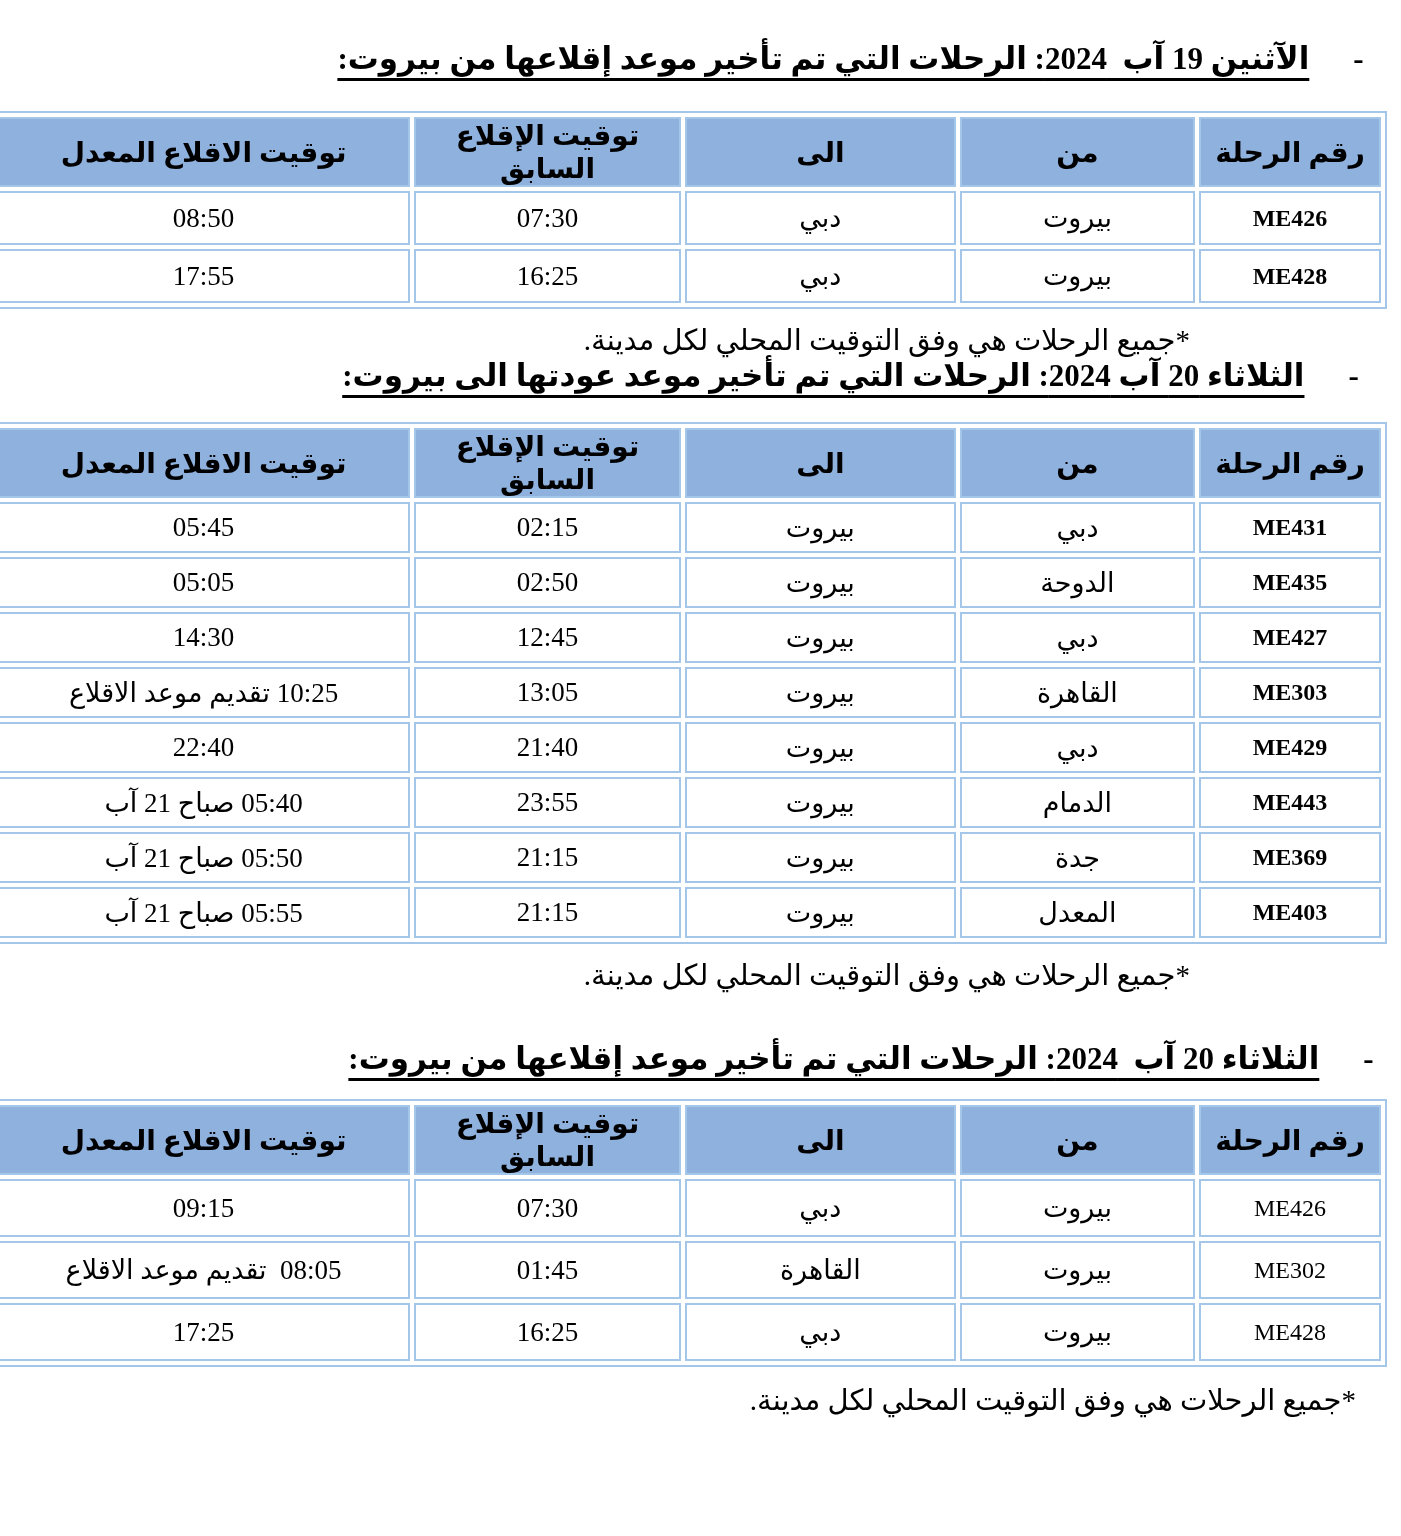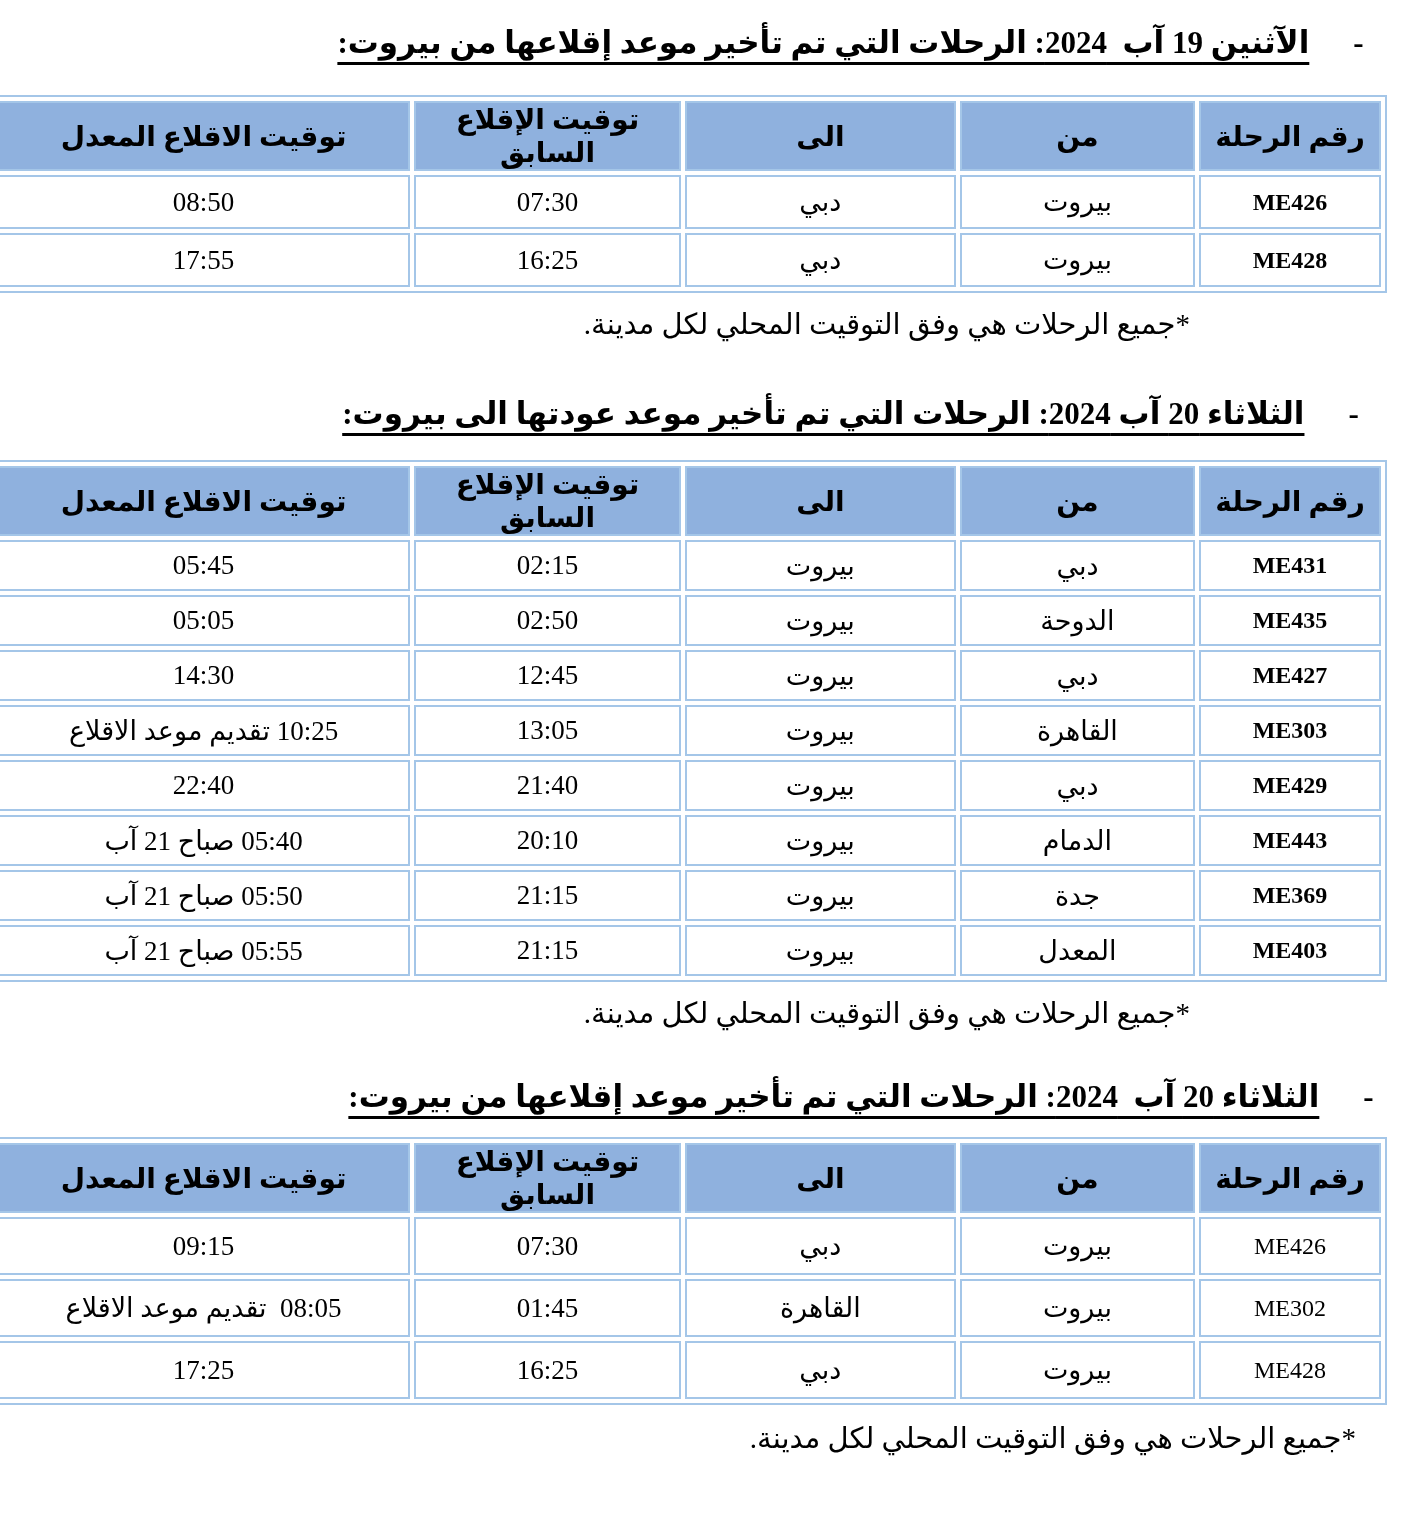--- a/index.html
+++ b/index.html
@@ -14,21 +14,21 @@
     font-family:"Liberation Serif","DejaVu Serif","DejaVu Sans",serif;
     color:var(--text);
   }
   .page{
     width:1401px;
     height:1536px;
     overflow:hidden;
     position:relative;
     background:var(--page-bg);
     direction:rtl;
-    padding-top:24px;
+    padding-top:40px;
   }
   
   .heading{
     direction:rtl;
     text-align:center;
     padding-left:300px;
     font-weight:bold;
     font-size:31px;
     white-space:nowrap;
   }
@@ -36,21 +36,21 @@
     display:inline-block;
     margin-left:44px;
     font-weight:bold;
   }
   .heading .htext{
     text-decoration:underline;
     text-decoration-thickness:3px;
     text-underline-offset:9px;
   }
   .sec0 .heading{margin-bottom:34px;}
-  .sec1 .heading{margin-top:54px;margin-bottom:28px;}
+  .sec1 .heading{margin-bottom:28px;}
   .sec2 .heading{margin-top:48px;margin-bottom:22px;margin-left:21px;}
   
   table.ftable{
     table-layout:fixed;
     width:1396px;
     margin-right:14px;
     margin-left:-9px;
     border-collapse:separate;
     border-spacing:4px;
     border:2px solid var(--border);
@@ -193,21 +193,21 @@
             <td class="c0 fb">ME429</td>
             <td class="c1">دبي</td>
             <td class="c2">بيروت</td>
             <td class="c3">21:40</td>
             <td class="c4">22:40</td>
           </tr>
           <tr>
             <td class="c0 fb">ME443</td>
             <td class="c1">الدمام</td>
             <td class="c2">بيروت</td>
-            <td class="c3">20:10</td>
+            <td class="c3">23:55</td>
             <td class="c4">05:40 صباح 21 آب</td>
           </tr>
           <tr>
             <td class="c0 fb">ME369</td>
             <td class="c1">جدة</td>
             <td class="c2">بيروت</td>
             <td class="c3">21:15</td>
             <td class="c4">05:50 صباح 21 آب</td>
           </tr>
           <tr>

